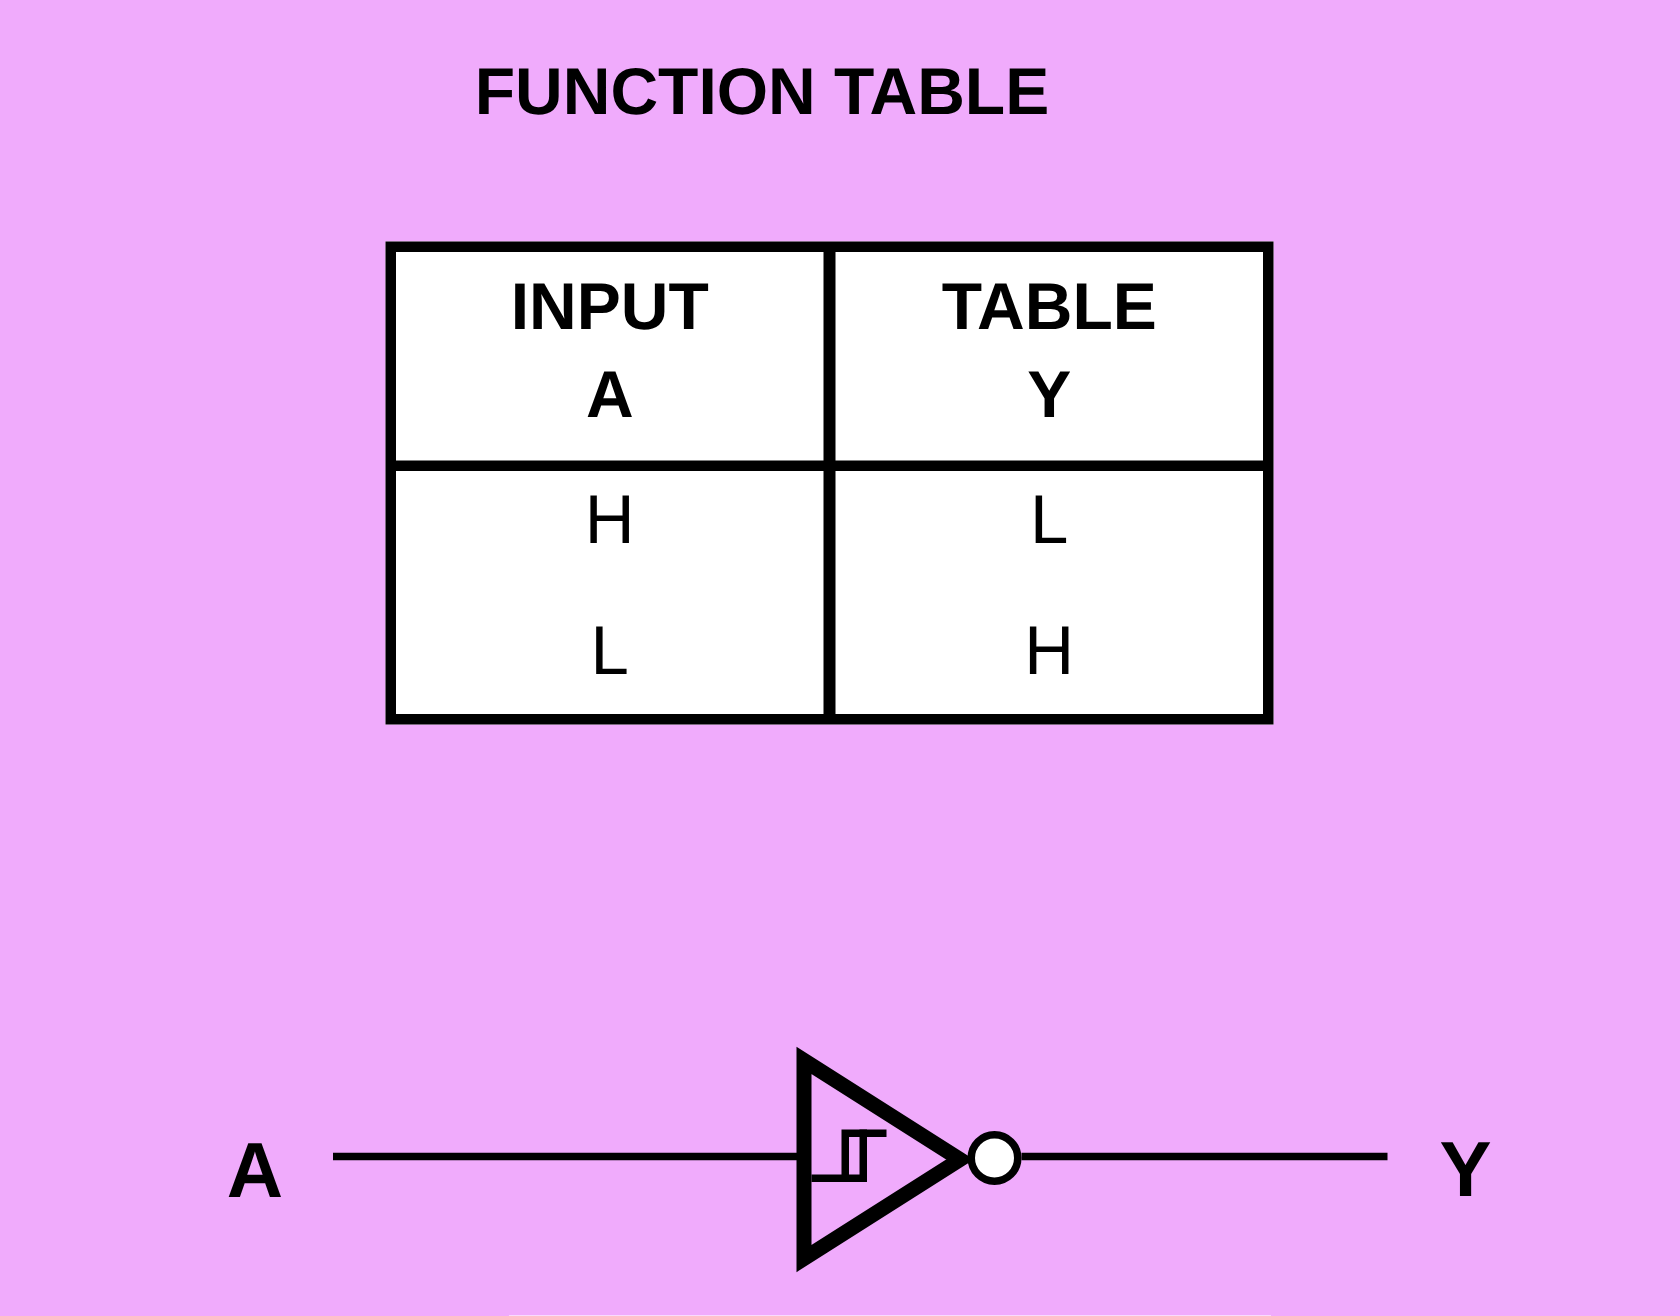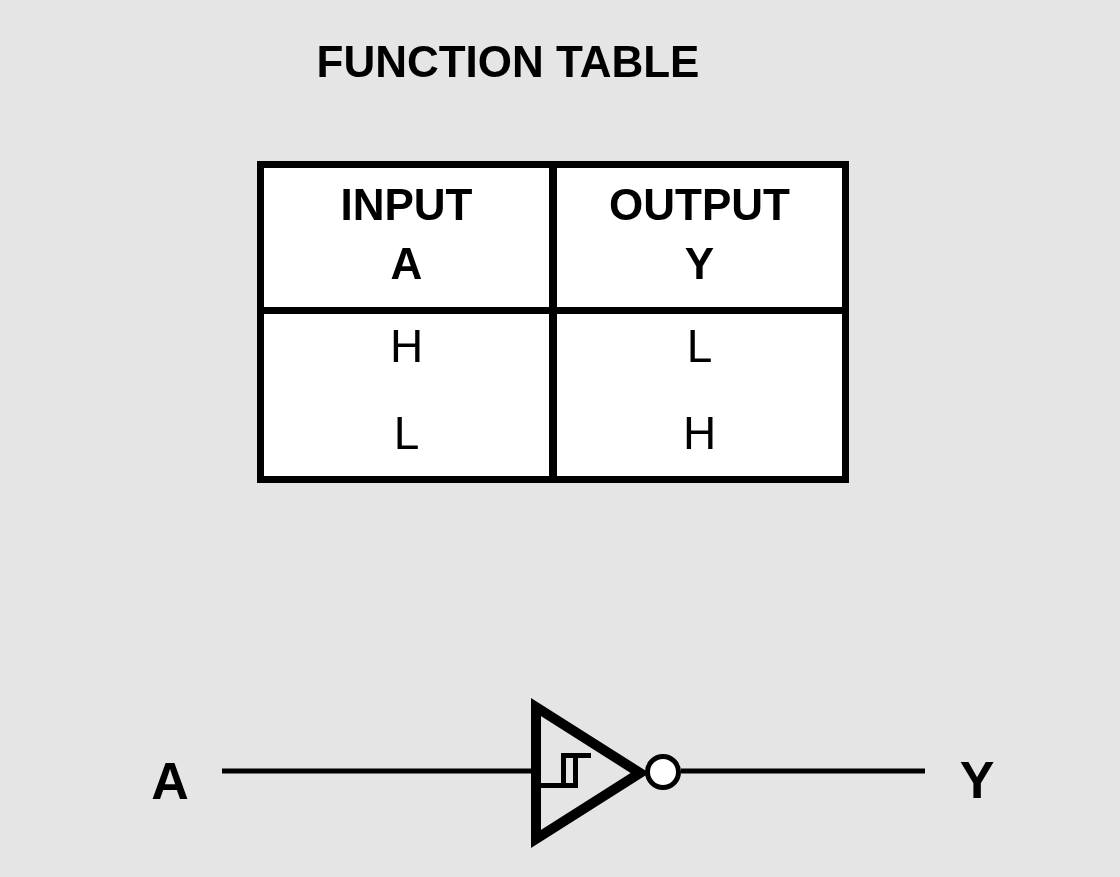--- a/index.html
+++ b/index.html
@@ -4,21 +4,21 @@
 <style>
   html, body {
     margin: 0;
     padding: 0;
     background: #ffffff;
   }
   .page {
     position: relative;
     width: 1120px;
     height: 877px;
-    background: #e5e5e5;
+    background: #f0abfc;
     overflow: hidden;
     font-family: "Liberation Sans", "DejaVu Sans", sans-serif;
     color: #000000;
   }
 
   
   .fig-title {
     position: absolute;
     left: 188px;
     top: 33px;
@@ -117,21 +117,21 @@
   <div class="ftable">
     <div class="vdiv"></div>
     <div class="hdiv"></div>
 
     <div class="cell header colL">
       <span>INPUT</span>
       <span>A</span>
     </div>
 
     <div class="cell header colR">
-      <span>OUTPUT</span>
+      <span>TABLE</span>
       <span>Y</span>
     </div>
 
     <div class="cell bodycol colL">
       <span>H</span>
       <span>L</span>
     </div>
 
     <div class="cell bodycol colR">
       <span>L</span>

